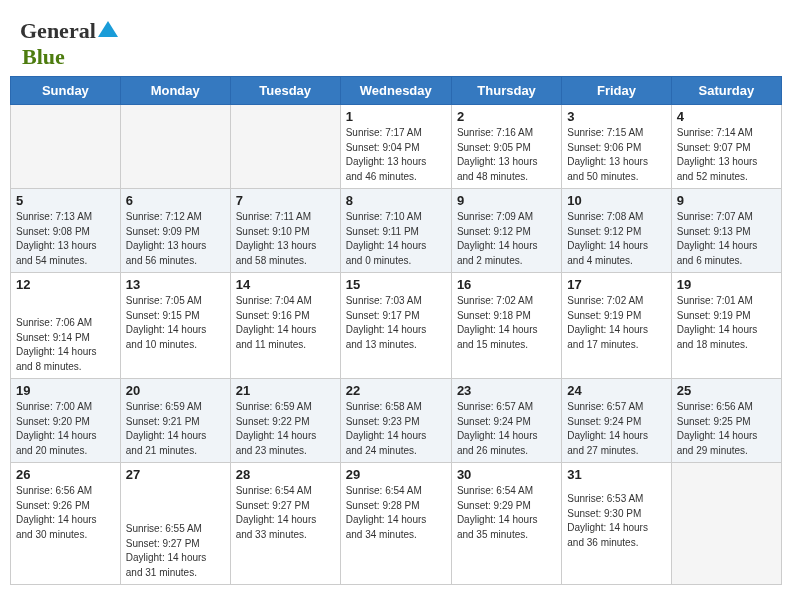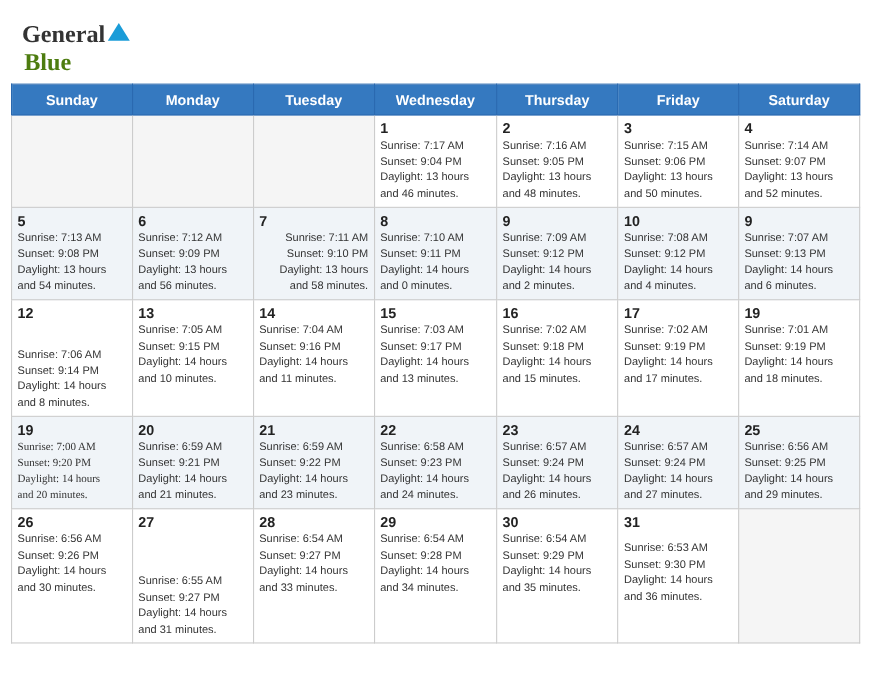--- a/index.html
+++ b/index.html
@@ -164,21 +164,21 @@
         </td>
         <td>
           <div class="day-number">6</div>
           <div class="day-info" style="white-space: pre-line;">Sunrise: 7:12 AM
 Sunset: 9:09 PM
 Daylight: 13 hours
 and 56 minutes.</div>
         </td>
         <td>
           <div class="day-number">7</div>
-          <div class="day-info" style="white-space: pre-line; text-align: right;">Sunrise: 7:11 AM
+          <div class="day-info" style="white-space: pre-line;">Sunrise: 7:11 AM
 Sunset: 9:10 PM
 Daylight: 13 hours
 and 58 minutes.</div>
         </td>
         <td>
           <div class="day-number">8</div>
           <div class="day-info" style="white-space: pre-line;">Sunrise: 7:10 AM
 Sunset: 9:11 PM
 Daylight: 14 hours
 and 0 minutes.</div>
@@ -252,21 +252,21 @@
           <div class="day-number">19</div>
           <div class="day-info" style="white-space: pre-line;">Sunrise: 7:01 AM
 Sunset: 9:19 PM
 Daylight: 14 hours
 and 18 minutes.</div>
         </td>
       </tr>
       <tr class="row-alt">
         <td>
           <div class="day-number">19</div>
-          <div class="day-info" style="white-space: pre-line; font-family: Liberation Serif, serif;">Sunrise: 7:00 AM
+          <div class="day-info" style="white-space: pre-line;">Sunrise: 7:00 AM
 Sunset: 9:20 PM
 Daylight: 14 hours
 and 20 minutes.</div>
         </td>
         <td>
           <div class="day-number">20</div>
           <div class="day-info" style="white-space: pre-line;">Sunrise: 6:59 AM
 Sunset: 9:21 PM
 Daylight: 14 hours
 and 21 minutes.</div>

